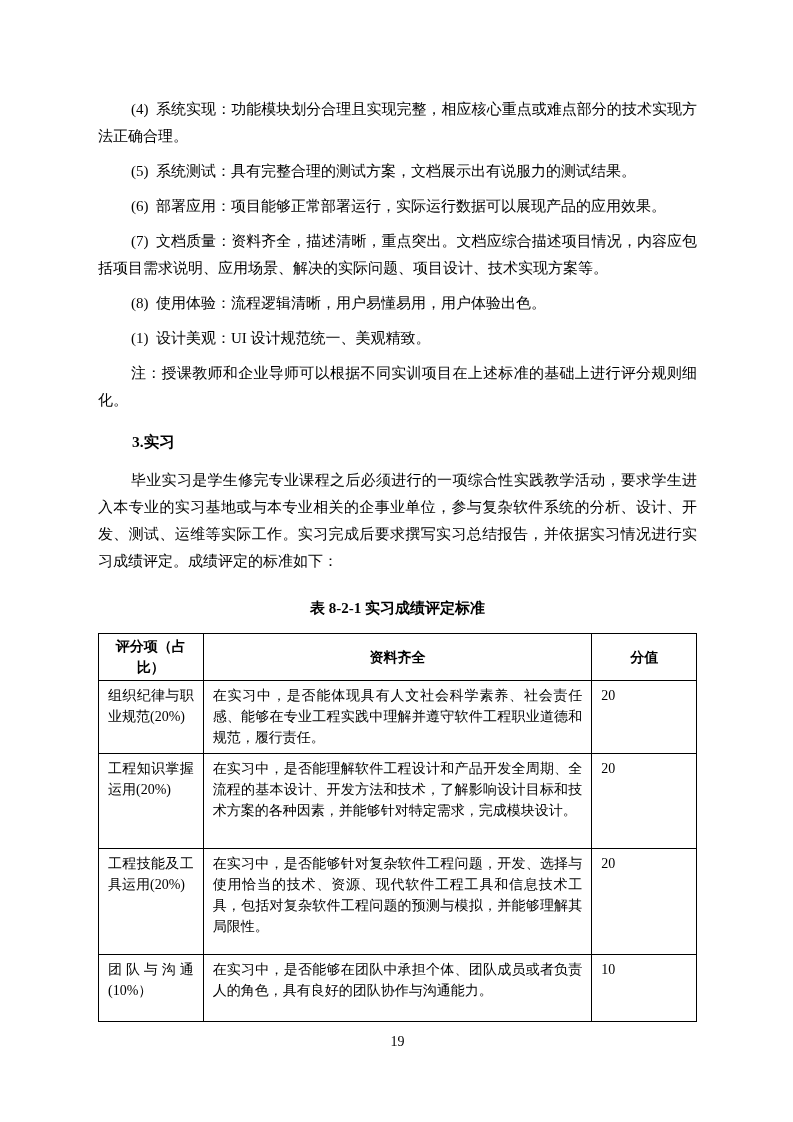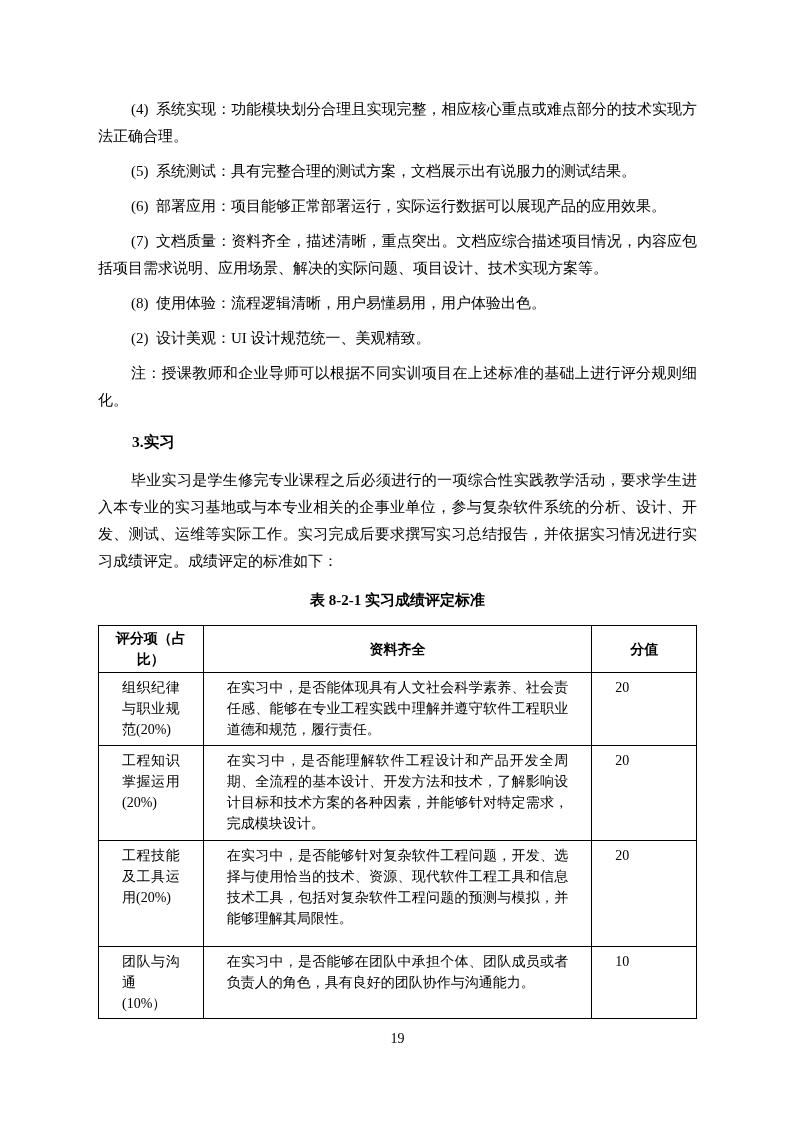--- a/index.html
+++ b/index.html
@@ -34,35 +34,35 @@
     line-height: 27px;
     text-indent: 2.2em;
     margin: 14px 0 12px 0;
   }
 
   .caption {
     font-size: 15px;
     font-weight: bold;
     line-height: 27px;
     text-align: center;
-    margin: 12px 0 11px 0;
+    margin: 20px 0 11px 0;
   }
 
   table.grading {
     width: 100%;
     border-collapse: collapse;
     table-layout: fixed;
     font-size: 14px;
     border-radius: 9px;
   }
   table.grading th,
   table.grading td {
     border: 1px solid #000000;
     line-height: 21px;
-    padding: 4px 23px;
+    padding: 4px 9px;
     vertical-align: top;
     overflow: hidden;
   }
   table.grading th {
     font-weight: bold;
     text-align: center;
     vertical-align: middle;
     height: 30px;
     padding: 2px 4px;
   }
@@ -96,21 +96,21 @@
 </head>
 <body>
 
 <div class="page">
 
   <p class="body-text">(4) 系统实现：功能模块划分合理且实现完整，相应核心重点或难点部分的技术实现方法正确合理。</p>
   <p class="body-text">(5) 系统测试：具有完整合理的测试方案，文档展示出有说服力的测试结果。</p>
   <p class="body-text">(6) 部署应用：项目能够正常部署运行，实际运行数据可以展现产品的应用效果。</p>
   <p class="body-text">(7) 文档质量：资料齐全，描述清晰，重点突出。文档应综合描述项目情况，内容应包括项目需求说明、应用场景、解决的实际问题、项目设计、技术实现方案等。</p>
   <p class="body-text">(8) 使用体验：流程逻辑清晰，用户易懂易用，用户体验出色。</p>
-  <p class="body-text">(2) 设计美观：UI 设计规范统一、美观精致。</p>
+  <p class="body-text">(1) 设计美观：UI 设计规范统一、美观精致。</p>
 
   <p class="body-text">注：授课教师和企业导师可以根据不同实训项目在上述标准的基础上进行评分规则细化。</p>
 
   <p class="heading">3.实习</p>
 
   <p class="body-text">毕业实习是学生修完专业课程之后必须进行的一项综合性实践教学活动，要求学生进入本专业的实习基地或与本专业相关的企事业单位，参与复杂软件系统的分析、设计、开发、测试、运维等实际工作。实习完成后要求撰写实习总结报告，并依据实习情况进行实习成绩评定。成绩评定的标准如下：</p>
 
   <p class="caption">表 8-2-1 实习成绩评定标准</p>
 
   <table class="grading">

